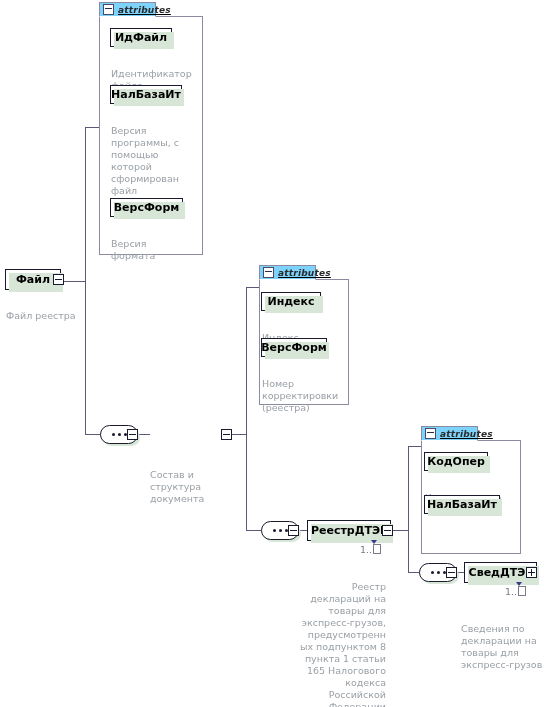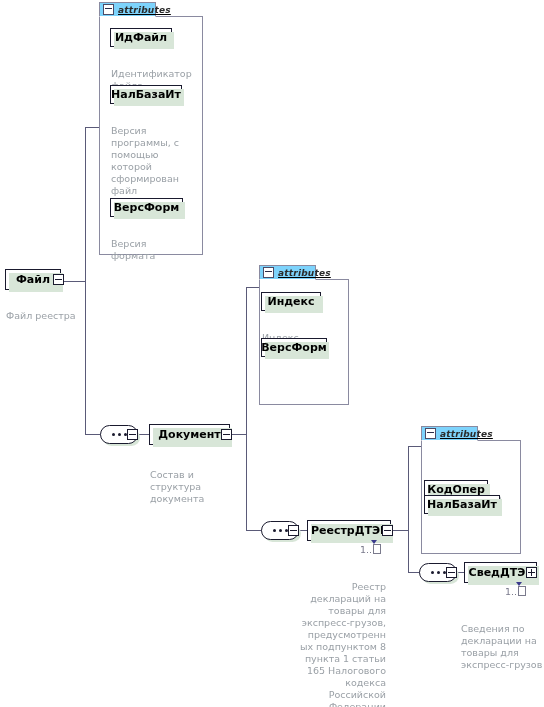--- a/index.html
+++ b/index.html
@@ -230,38 +230,40 @@
   <div class="seq" style="left:100px;top:425px;">
     <div class="seqbody"></div>
     <div class="seqdots">
         <i></i>
         <i></i>
         <i></i>
       </div>
   </div>
   <div class="toggle" style="left:127px;top:429px;"></div>
 
-  <div class="node" style="left:149px;top:424px;width:81px;height:21px;">Документ</div>
   <div class="toggle" style="left:221px;top:429px;"></div>
   <div class="cap" style="left:150px;top:453px;width:80px;">Состав и
 структура
 документа</div>
 
   <div class="attrbox" style="left:259px;top:279px;width:90px;height:126px;">
   </div>
   <div class="ln h" style="left:315px;top:279px;width:34px;background:#8a8aa0;"></div>
   <div class="attrhdr" style="left:259px;top:265px;width:57px;">
     <span class="pmbox"></span>
     <span class="lbl">attributes</span>
   </div>
 
   <div class="attrnode" style="left:261px;top:292px;width:60px;height:19px;">Индекс</div>
   <div class="cap" style="left:262px;top:316px;width:86px;">Индекс</div>
 
   <div class="attrnode" style="left:261px;top:338px;width:66px;height:19px;">ВерсФорм</div>
+  <div class="cap" style="left:262px;top:362px;width:86px;">Номер
+корректировки
+(реестра)</div>
 
   <div class="seq" style="left:261px;top:521px;">
     <div class="seqbody"></div>
     <div class="seqdots">
         <i></i>
         <i></i>
         <i></i>
       </div>
   </div>
   <div class="toggle" style="left:288px;top:525px;"></div>
@@ -285,21 +287,21 @@
 Федерации</div>
 
   <div class="attrbox" style="left:421px;top:440px;width:100px;height:114px;">
   </div>
   <div class="ln h" style="left:477px;top:440px;width:44px;background:#8a8aa0;"></div>
   <div class="attrhdr" style="left:421px;top:426px;width:57px;">
     <span class="pmbox"></span>
     <span class="lbl">attributes</span>
   </div>
 
-  <div class="attrnode" style="left:424px;top:452px;width:64px;height:19px;margin-top:28px;">КодОпер</div>
+  <div class="attrnode" style="left:424px;top:452px;width:64px;height:19px;">КодОпер</div>
   <div class="cap" style="left:425px;top:476px;width:96px;">Код документа</div>
 
   <div class="attrnode" style="left:424px;top:495px;width:76px;height:19px;">НалБазаИт</div>
 
   <div class="seq" style="left:419px;top:563px;">
     <div class="seqbody"></div>
     <div class="seqdots">
         <i></i>
         <i></i>
         <i></i>

